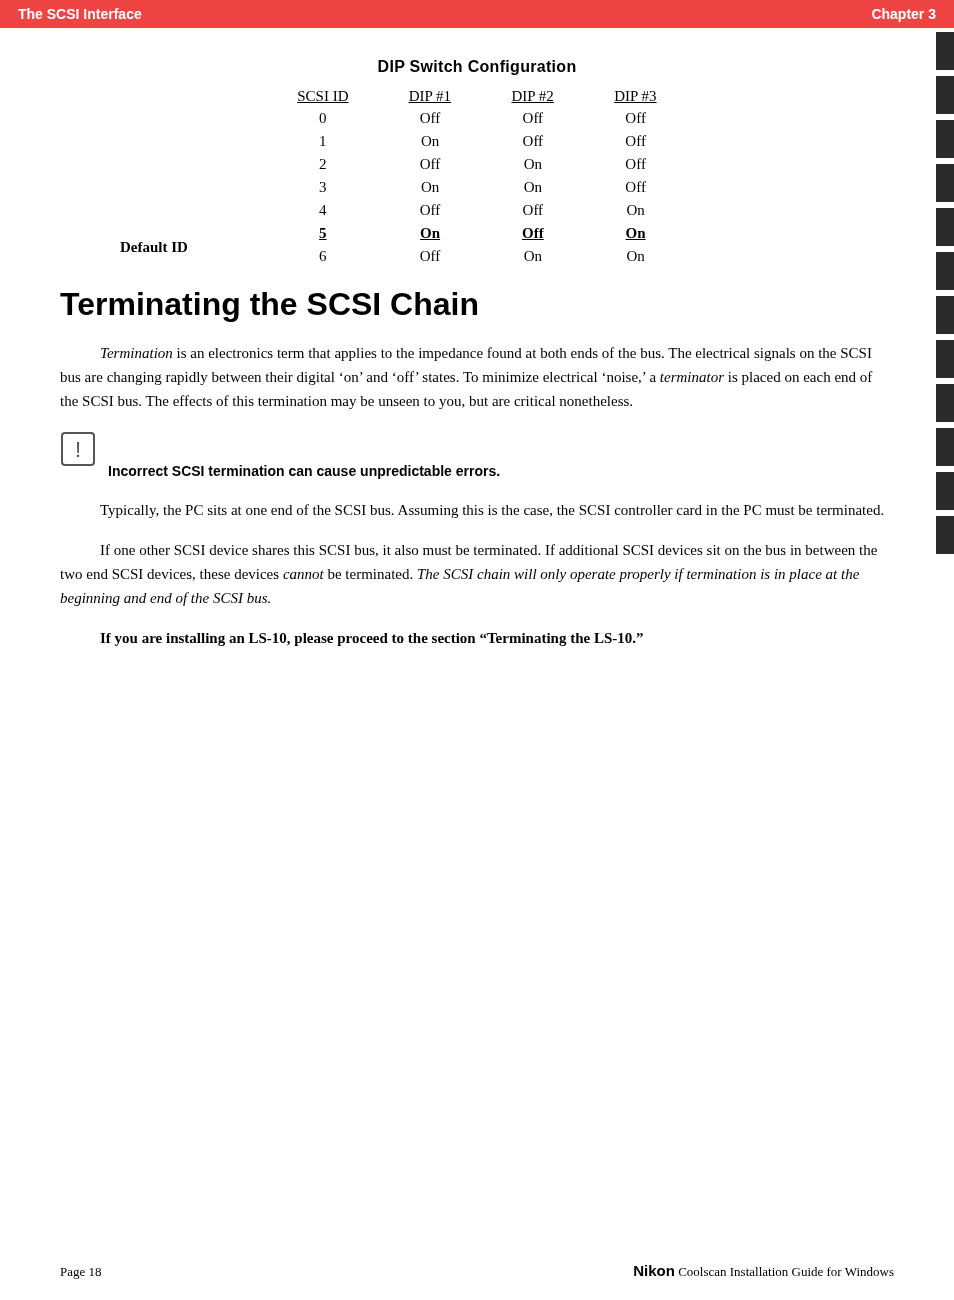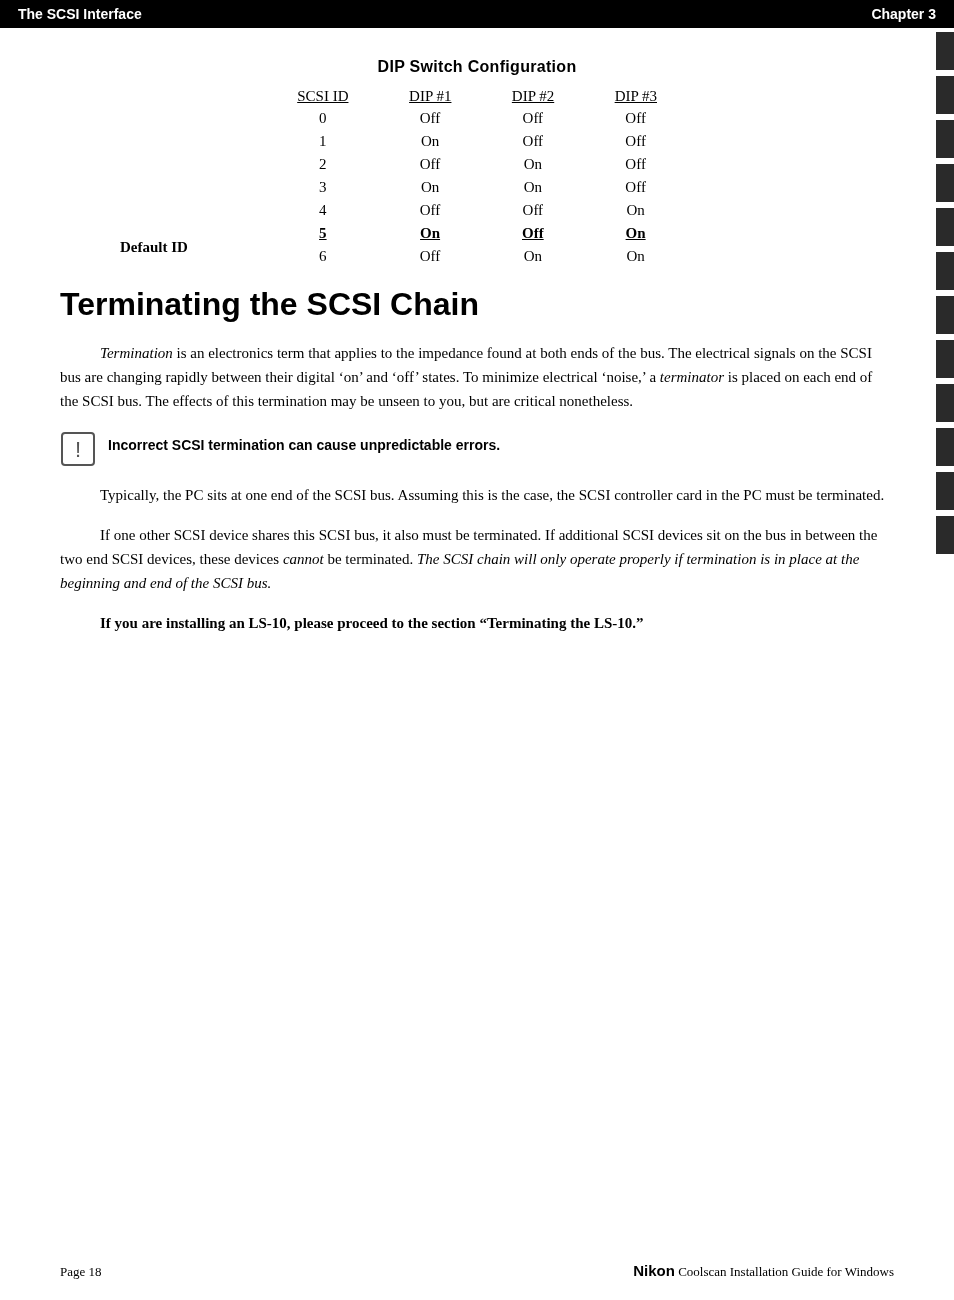--- a/index.html
+++ b/index.html
@@ -9,21 +9,21 @@
       font-size: 15px;
       background: #fff;
       color: #000;
       width: 954px;
       min-height: 1300px;
       position: relative;
     }
 
     
     .header-bar {
-      background: #000000;
+      background: #ef4444;
       color: #fff;
       display: flex;
       justify-content: space-between;
       align-items: center;
       padding: 6px 18px;
       font-family: Arial, Helvetica, sans-serif;
       font-size: 14px;
       font-weight: bold;
     }
 
@@ -65,21 +65,21 @@
       letter-spacing: 0.3px;
     }
 
     .dip-table {
       border-collapse: collapse;
       font-size: 15px;
       min-width: 420px;
     }
 
     .dip-table th {
-      text-align: right;
+      text-align: left;
       font-weight: normal;
       text-decoration: underline;
       padding: 2px 30px;
       font-size: 15px;
     }
 
     .dip-table th.scsi-col {
       text-align: center;
     }
 
@@ -162,20 +162,21 @@
       flex-shrink: 0;
       margin-top: 2px;
     }
 
     .warning-text {
       font-family: Arial, Helvetica, sans-serif;
       font-size: 14px;
       font-weight: bold;
       line-height: 1.5;
       padding-top: 6px;
+      margin-top: 26px;
     }
 
     
     .footer {
       position: absolute;
       bottom: 20px;
       left: 60px;
       right: 60px;
       display: flex;
       justify-content: space-between;

